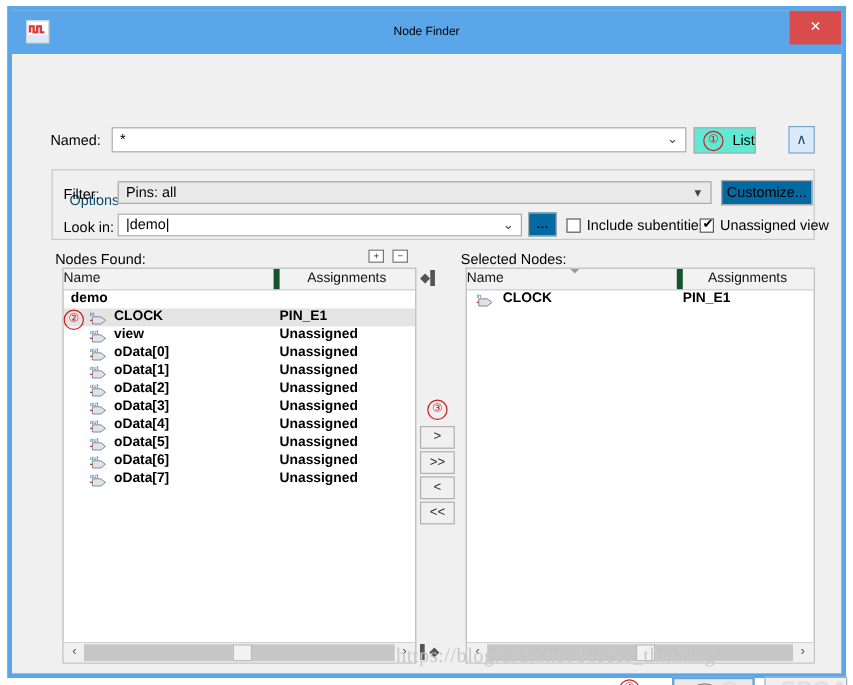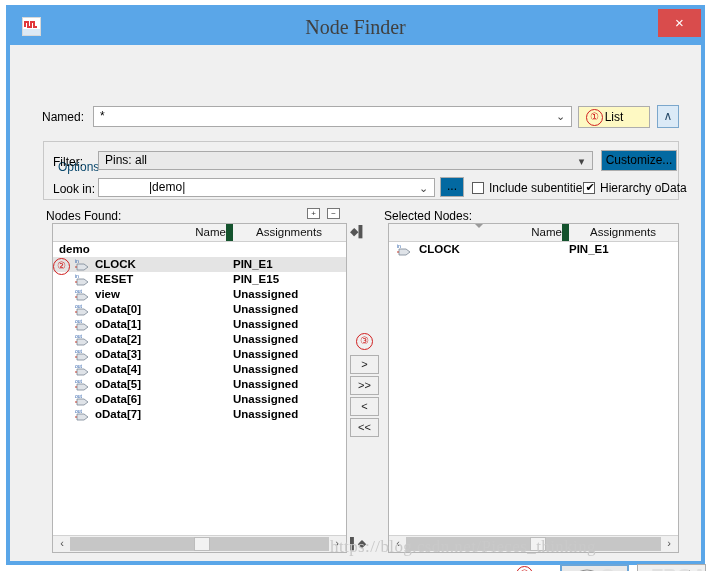--- a/index.html
+++ b/index.html
@@ -31,23 +31,23 @@
     width: 100%; height: 36px;
     background: #5aa6e8;
     box-sizing: border-box;
   }
   .title-text {
     position: absolute;
     left: 0; top: 0;
     width: 100%; height: 36px;
     line-height: 36px;
     text-align: center;
-    font-size: 20px;
-    color: #404040;
-    font-family: Liberation Serif, serif;
+    font-size: 10px;
+    color: #000000;
+    font-family: Liberation Sans, sans-serif;
   }
   .app-icon {
     position: absolute;
     left: 12px; top: 8px;
     width: 19px; height: 19px;
     background: #fdfdfd;
     border: 1px solid #d8d8d8;
     box-sizing: border-box;
     overflow: hidden;
   }
@@ -109,23 +109,24 @@
     border: 1px solid #adadad;
     box-sizing: border-box;
     font-size: 12px;
     color: #000;
     text-align: center;
     cursor: pointer;
     font-family: "Liberation Sans", sans-serif;
   }
   .list-btn {
     left: 568px; top: 61px;
-    width: 72px; height: 22px;
+    width: 52px; height: 22px;
     line-height: 20px;
-    background: #fef9c3;
+    background: #5eead4;
+    text-align: right;
   }
   .chev-btn {
     left: 647px; top: 60px;
     width: 22px; height: 23px;
     line-height: 21px;
     background: #dbeaf7;
     border: 1px solid #7ba7cc;
     color: #2a4d6b;
     font-size: 12px;
   }
@@ -164,21 +165,21 @@
   }
   .lookin-label { left: 43px; top: 137px; }
   .lookin-combo {
     position: absolute;
     left: 88px; top: 133px;
     width: 337px; height: 19px;
     background: #ffffff;
     border: 1px solid #a9a9a9;
     box-sizing: border-box;
   }
-  .lookin-combo .val { position:absolute; left:6px; top:1px; font-size:12px; color:#000;margin-left:44px; }
+  .lookin-combo .val { position:absolute; left:6px; top:1px; font-size:12px; color:#000; }
   .dots-btn {
     left: 430px; top: 132px;
     width: 24px; height: 20px;
     line-height: 16px;
     font-size: 12px;
   }
   .chk {
     position: absolute;
     width: 12px; height: 12px;
     background: #ffffff;
@@ -239,24 +240,24 @@
     left: 0; top: 0;
     width: 100%; height: 18px;
     background: #f2f2f2;
     border-bottom: 1px solid #cfcfcf;
     box-sizing: border-box;
   }
   .col-name {
     position: absolute;
     left: 0; top: 0;
     height: 17px; line-height: 17px;
-    text-align: right;
+    text-align: left;
     font-size: 11.5px;
     color: #111;
-    border-right: 7px solid #14532d;
+    border-right: 5px solid #14532d;
     box-sizing: border-box;
   }
   .col-assign {
     position: absolute;
     top: 0; height: 17px; line-height: 17px;
     text-align: center;
     font-size: 11.5px;
     color: #111;
     box-sizing: border-box;
   }
@@ -465,21 +466,21 @@
       <div class="lookin-combo">
         <span class="val">|demo|</span>
         <span class="combo-arrow">⌄</span>
       </div>
       <div class="btn dots-btn">...</div>
 
       <div class="chk chk-sub"></div>
       <div class="lbl chk-sub-lbl">Include subentities</div>
 
       <div class="chk chk-hier checked"></div>
-      <div class="lbl chk-hier-lbl">Hierarchy oData</div>
+      <div class="lbl chk-hier-lbl">Unassigned view</div>
 
       <div class="lbl nodes-found-lbl">Nodes Found:</div>
       <div class="lbl selected-nodes-lbl">Selected Nodes:</div>
 
       <div class="expand-icons">
         <div class="exp-ico" style="left:0px;top:0px;">+</div>
         <div class="exp-ico" style="left:20px;top:0px;">−</div>
       </div>
 
       <div class="list-box left-list">
@@ -492,29 +493,20 @@
               <span class="rname">demo</span>
             </div>
             <div class="row sel">
               <span class="pin-icon"><svg width="16" height="13" viewBox="0 0 16 13">
                   <text x="0" y="5" font-size="5" fill="#2b5ea8" font-family="Liberation Sans, sans-serif">in</text>
                   <path d="M2 6 L9 6 L13 9 L9 12 L2 12 Z" fill="#dfe3e8" stroke="#7a8694" stroke-width="0.8"></path>
                   <line x1="0" y1="9" x2="2" y2="9" stroke="#c0392b" stroke-width="1"></line>
                 </svg></span>
               <span class="rname">CLOCK</span>
               <span class="rassign">PIN_E1</span>
-            </div>
-            <div class="row">
-              <span class="pin-icon"><svg width="16" height="13" viewBox="0 0 16 13">
-                  <text x="0" y="5" font-size="5" fill="#2b5ea8" font-family="Liberation Sans, sans-serif">in</text>
-                  <path d="M2 6 L9 6 L13 9 L9 12 L2 12 Z" fill="#dfe3e8" stroke="#7a8694" stroke-width="0.8"></path>
-                  <line x1="0" y1="9" x2="2" y2="9" stroke="#c0392b" stroke-width="1"></line>
-                </svg></span>
-              <span class="rname">RESET</span>
-              <span class="rassign">PIN_E15</span>
             </div>
             <div class="row">
               <span class="pin-icon"><svg width="16" height="13" viewBox="0 0 16 13">
                   <text x="0" y="5" font-size="5" fill="#2b5ea8" font-family="Liberation Sans, sans-serif">out</text>
                   <path d="M2 6 L9 6 L13 9 L9 12 L2 12 Z" fill="#dfe3e8" stroke="#7a8694" stroke-width="0.8"></path>
                   <line x1="0" y1="9" x2="2" y2="9" stroke="#c0392b" stroke-width="1"></line>
                 </svg></span>
               <span class="rname">view</span>
               <span class="rassign">Unassigned</span>
             </div>

